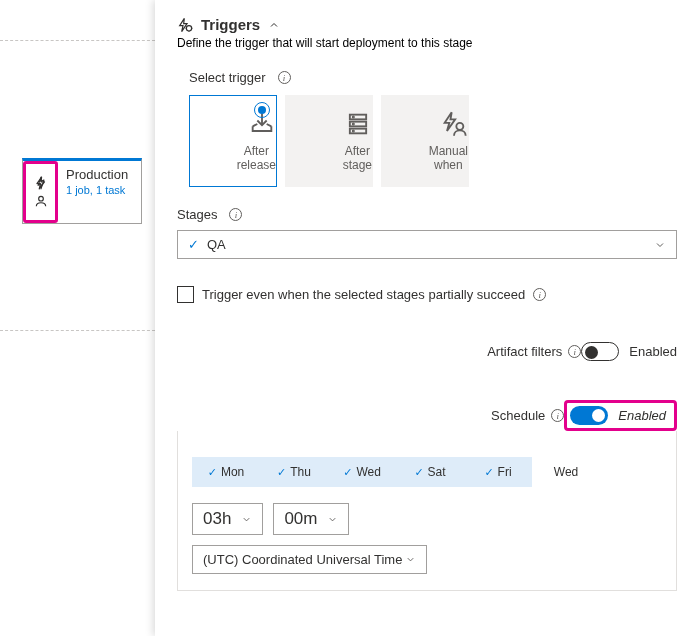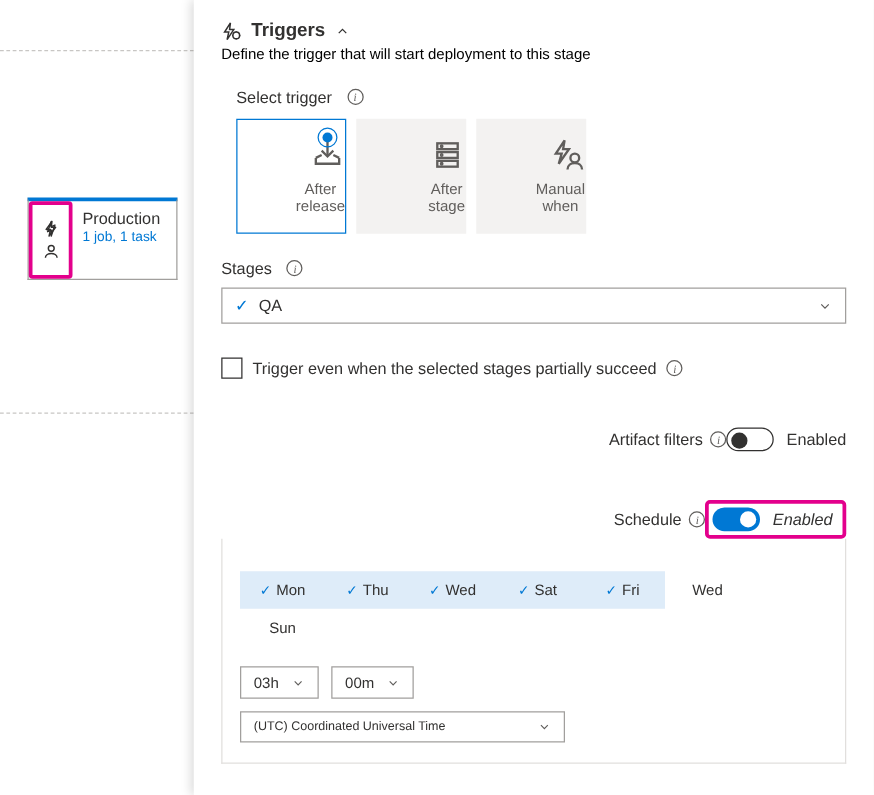--- a/index.html
+++ b/index.html
@@ -121,26 +121,26 @@
     .day-chip {
       width: 68px; height: 30px; display: flex; align-items: center; justify-content: center; gap: 4px;
       font-size: 12px; cursor: pointer;
     }
     .day-chip.selected { background: #deecf9; color: #323130; }
     .day-chip .chk { color: #0078d4; font-size: 11px; }
 
     .time-row { display: flex; gap: 10px; margin-top: 16px; }
     .time-select {
       border: 1px solid #a19f9d; padding: 5px 10px;
-      display: flex; align-items: center; gap: 10px; font-size: 12px; cursor: pointer;
+      display: flex; align-items: center; gap: 10px; font-size: 17px; cursor: pointer;
     }
     .tz-select {
       border: 1px solid #a19f9d; padding: 6px 10px; margin-top: 10px;
       display: flex; align-items: center; justify-content: space-between;
-      font-size: 10px; width: 260px; cursor: pointer;
+      font-size: 13px; width: 235px; cursor: pointer;
     }
     .info-icon {
       width: 13px; height: 13px; border: 1px solid #605e5c; border-radius: 50%;
       display: inline-flex; align-items: center; justify-content: center;
       font-size: 9px; color: #605e5c; font-style: italic; font-family: Georgia, serif;
     }
     svg { display: block; }
     .schedule-box { border: 1px solid #e1dfdd; border-top: none; padding: 12px 14px 16px 14px; margin-top: 0; }
     .schedule-box-top { border: 1px solid #e1dfdd; border-bottom: none; padding: 10px 14px 6px 14px; margin-top: 14px; }
   </style>
@@ -305,23 +305,20 @@
           <span class="chk">✓</span>
           <span>Sat</span>
         </div>
         <div class="day-chip selected">
           <span class="chk">✓</span>
           <span>Fri</span>
         </div>
         <div class="day-chip">
           <span>Wed</span>
         </div>
-        <div class="day-chip">
-          <span>Sun</span>
-        </div>
       </div>
     <div class="time-row">
       <div class="time-select">
         <span>03h</span>
         <svg width="11" height="11" viewBox="0 0 24 24" fill="none" stroke="#605e5c" stroke-width="2">
             <path d="M6 9l6 6 6-6"></path>
           </svg>
       </div>
       <div class="time-select">
         <span>00m</span>

